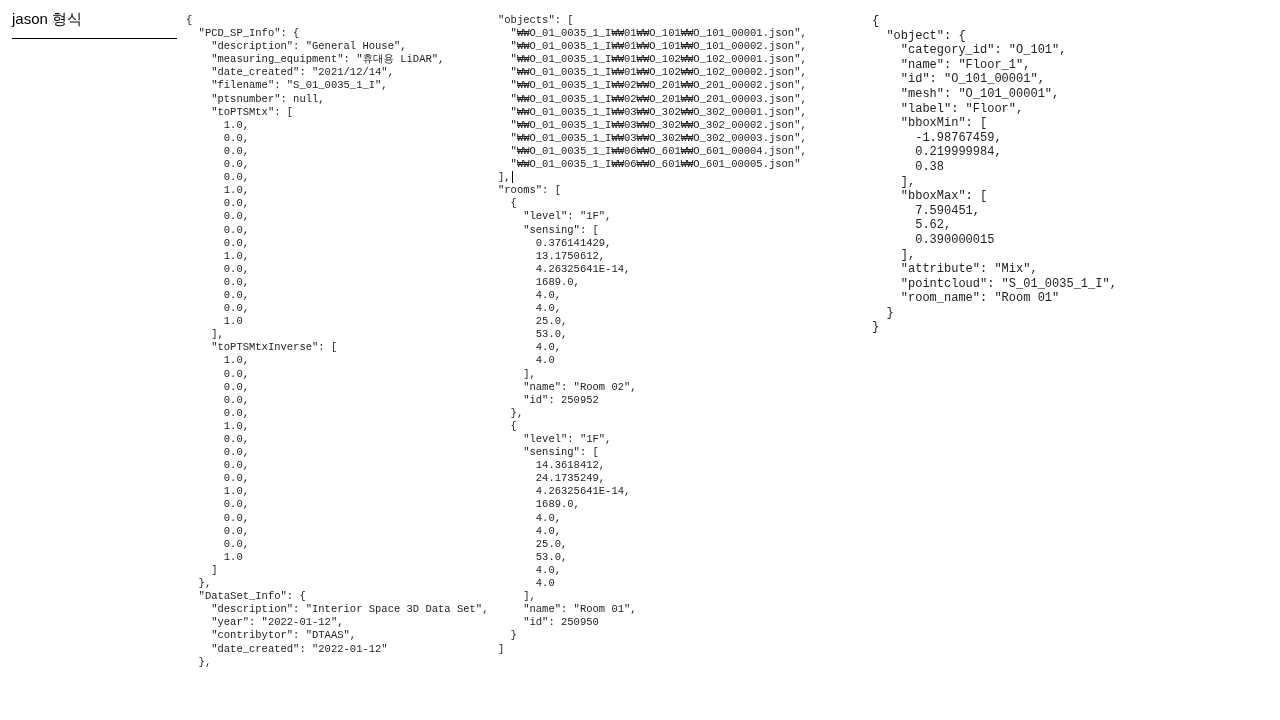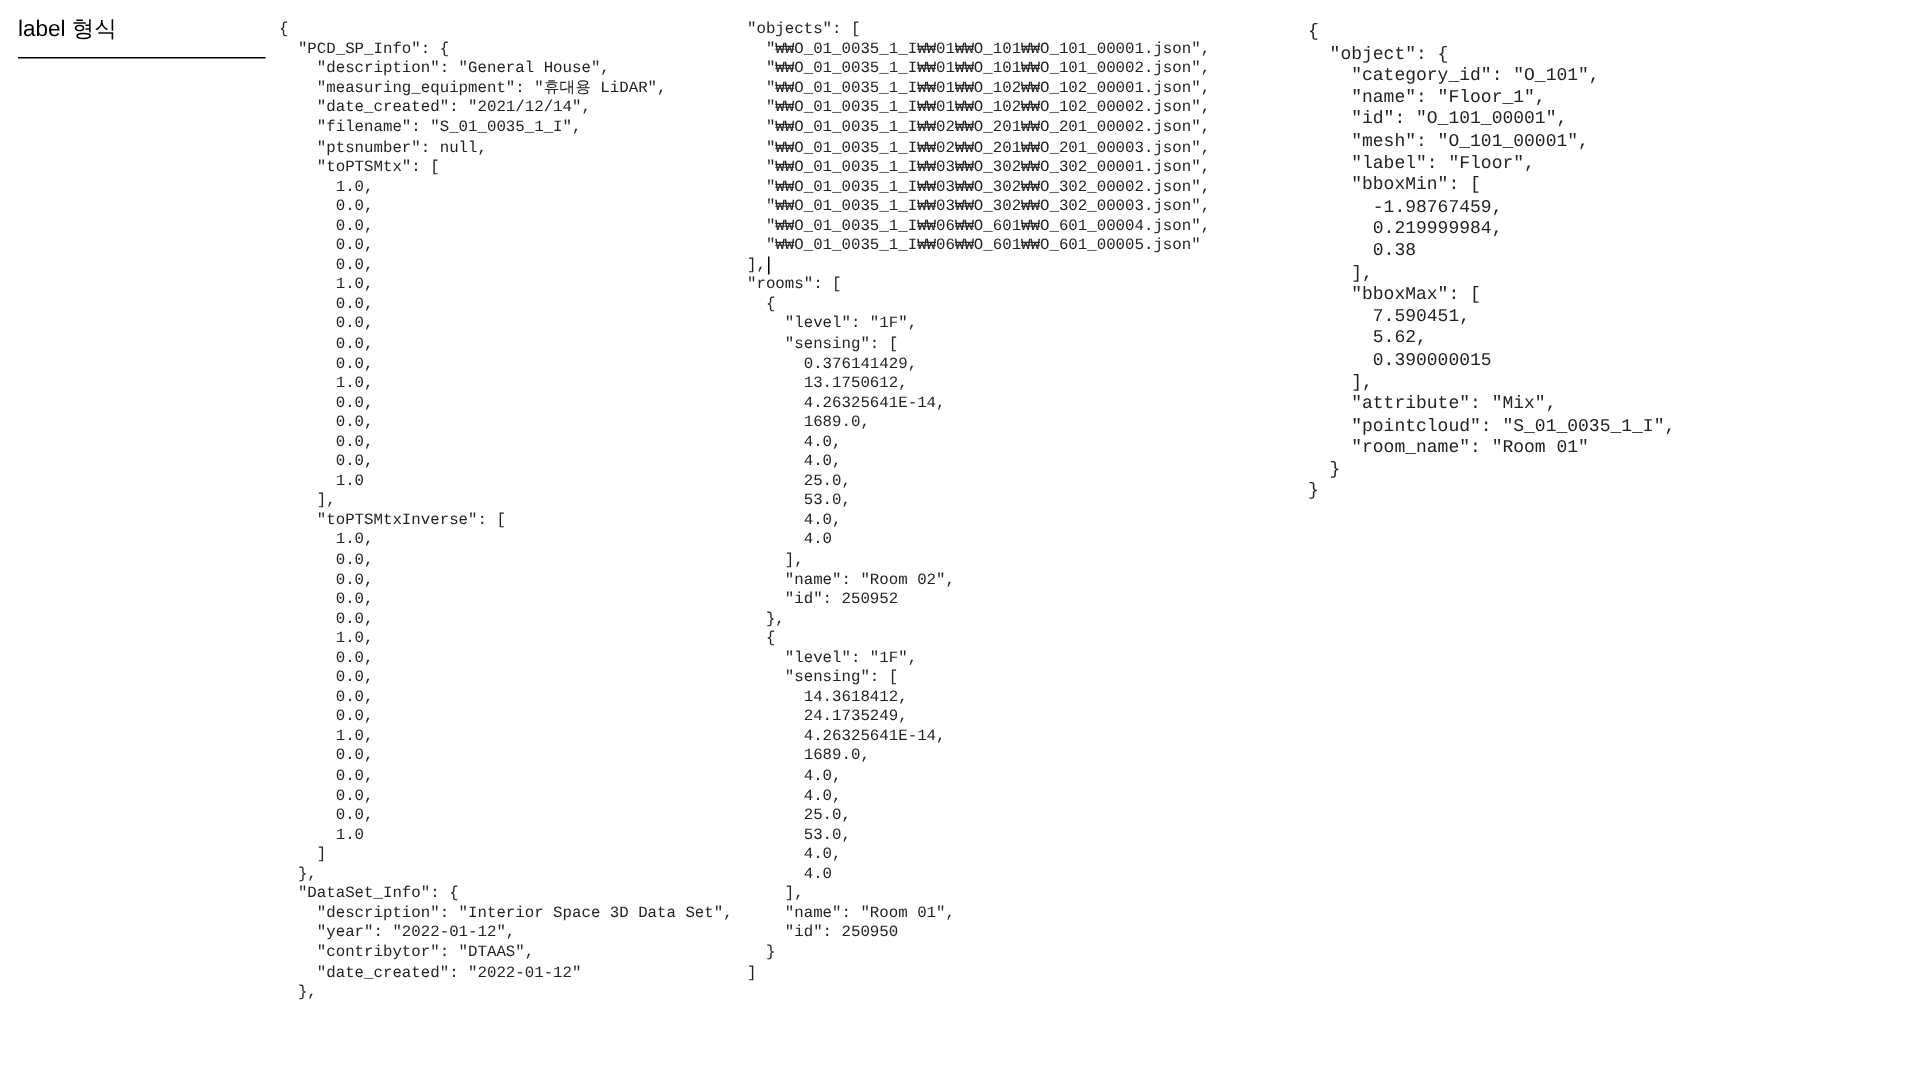--- a/index.html
+++ b/index.html
@@ -40,20 +40,20 @@
   .col1 { left: 186px; width: 300px; }
   .col2 { left: 498px; width: 360px; }
   .col3 { left: 872px; width: 300px; font-size: 12px; line-height: 14.6px; }
 </style>
 </head>
 <body>
 
 <div class="page">
 
   <div class="header-cell">
-    <span>label 형식</span>
+    <span>jason 형식</span>
   </div>
 
   <div class="col col1" id="c1"><div>{</div><div>  "PCD_SP_Info": {</div><div>    "description": "General House",</div><div>    "measuring_equipment": "휴대용 LiDAR",</div><div>    "date_created": "2021/12/14",</div><div>    "filename": "S_01_0035_1_I",</div><div>    "ptsnumber": null,</div><div>    "toPTSMtx": [</div><div>      1.0,</div><div>      0.0,</div><div>      0.0,</div><div>      0.0,</div><div>      0.0,</div><div>      1.0,</div><div>      0.0,</div><div>      0.0,</div><div>      0.0,</div><div>      0.0,</div><div>      1.0,</div><div>      0.0,</div><div>      0.0,</div><div>      0.0,</div><div>      0.0,</div><div>      1.0</div><div>    ],</div><div>    "toPTSMtxInverse": [</div><div>      1.0,</div><div>      0.0,</div><div>      0.0,</div><div>      0.0,</div><div>      0.0,</div><div>      1.0,</div><div>      0.0,</div><div>      0.0,</div><div>      0.0,</div><div>      0.0,</div><div>      1.0,</div><div>      0.0,</div><div>      0.0,</div><div>      0.0,</div><div>      0.0,</div><div>      1.0</div><div>    ]</div><div>  },</div><div>  "DataSet_Info": {</div><div>    "description": "Interior Space 3D Data Set",</div><div>    "year": "2022-01-12",</div><div>    "contribytor": "DTAAS",</div><div>    "date_created": "2022-01-12"</div><div>  },</div></div>
   <div class="col col2" id="c2"><div>"objects": [</div><div>  "₩₩O_01_0035_1_I₩₩01₩₩O_101₩₩O_101_00001.json",</div><div>  "₩₩O_01_0035_1_I₩₩01₩₩O_101₩₩O_101_00002.json",</div><div>  "₩₩O_01_0035_1_I₩₩01₩₩O_102₩₩O_102_00001.json",</div><div>  "₩₩O_01_0035_1_I₩₩01₩₩O_102₩₩O_102_00002.json",</div><div>  "₩₩O_01_0035_1_I₩₩02₩₩O_201₩₩O_201_00002.json",</div><div>  "₩₩O_01_0035_1_I₩₩02₩₩O_201₩₩O_201_00003.json",</div><div>  "₩₩O_01_0035_1_I₩₩03₩₩O_302₩₩O_302_00001.json",</div><div>  "₩₩O_01_0035_1_I₩₩03₩₩O_302₩₩O_302_00002.json",</div><div>  "₩₩O_01_0035_1_I₩₩03₩₩O_302₩₩O_302_00003.json",</div><div>  "₩₩O_01_0035_1_I₩₩06₩₩O_601₩₩O_601_00004.json",</div><div>  "₩₩O_01_0035_1_I₩₩06₩₩O_601₩₩O_601_00005.json"</div><div>],<span style="border-left:1px solid #000; margin-left:1px;">&nbsp;</span></div><div>"rooms": [</div><div>  {</div><div>    "level": "1F",</div><div>    "sensing": [</div><div>      0.376141429,</div><div>      13.1750612,</div><div>      4.26325641E-14,</div><div>      1689.0,</div><div>      4.0,</div><div>      4.0,</div><div>      25.0,</div><div>      53.0,</div><div>      4.0,</div><div>      4.0</div><div>    ],</div><div>    "name": "Room 02",</div><div>    "id": 250952</div><div>  },</div><div>  {</div><div>    "level": "1F",</div><div>    "sensing": [</div><div>      14.3618412,</div><div>      24.1735249,</div><div>      4.26325641E-14,</div><div>      1689.0,</div><div>      4.0,</div><div>      4.0,</div><div>      25.0,</div><div>      53.0,</div><div>      4.0,</div><div>      4.0</div><div>    ],</div><div>    "name": "Room 01",</div><div>    "id": 250950</div><div>  }</div><div>]</div></div>
   <div class="col col3" id="c3"><div>{</div><div>  "object": {</div><div>    "category_id": "O_101",</div><div>    "name": "Floor_1",</div><div>    "id": "O_101_00001",</div><div>    "mesh": "O_101_00001",</div><div>    "label": "Floor",</div><div>    "bboxMin": [</div><div>      -1.98767459,</div><div>      0.219999984,</div><div>      0.38</div><div>    ],</div><div>    "bboxMax": [</div><div>      7.590451,</div><div>      5.62,</div><div>      0.390000015</div><div>    ],</div><div>    "attribute": "Mix",</div><div>    "pointcloud": "S_01_0035_1_I",</div><div>    "room_name": "Room 01"</div><div>  }</div><div>}</div></div>
 
 </div>
 
 </body></html>

